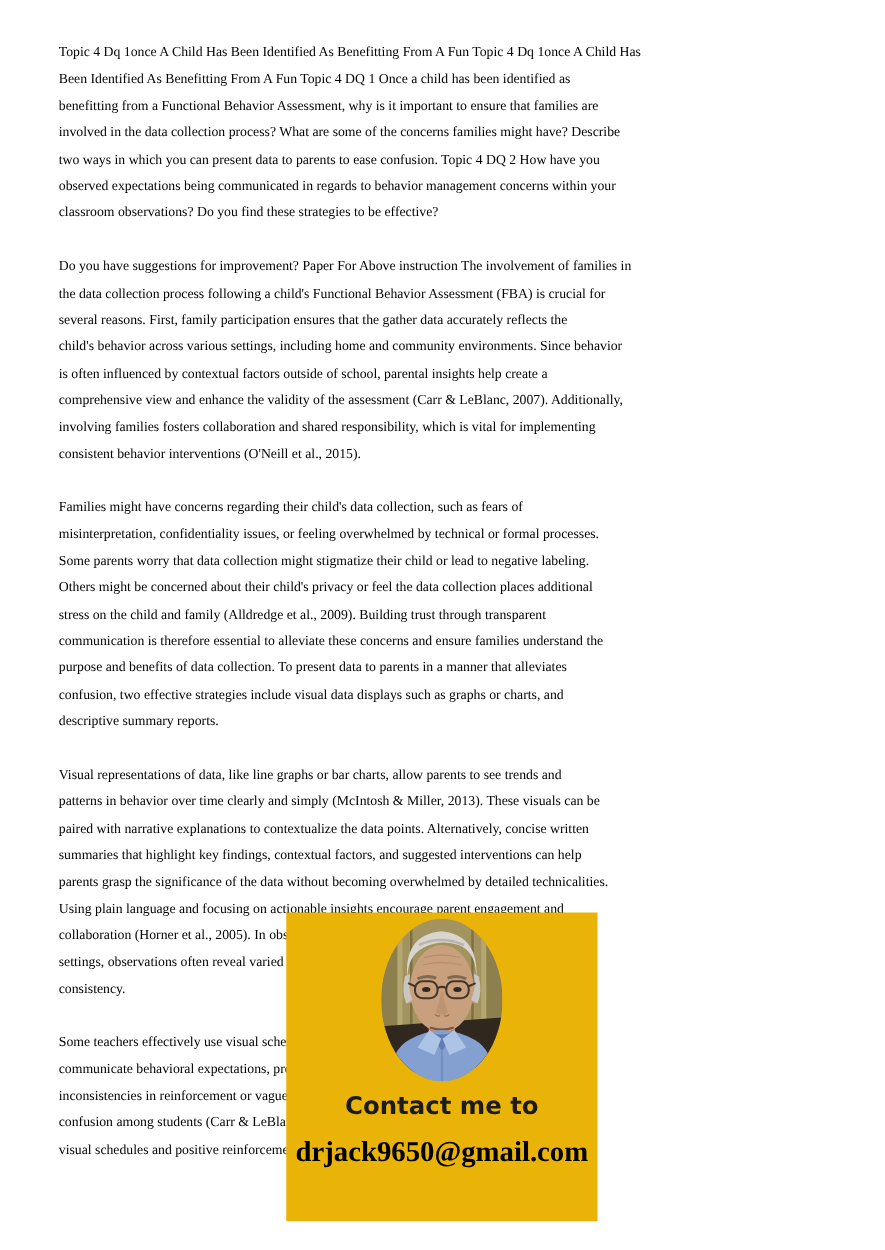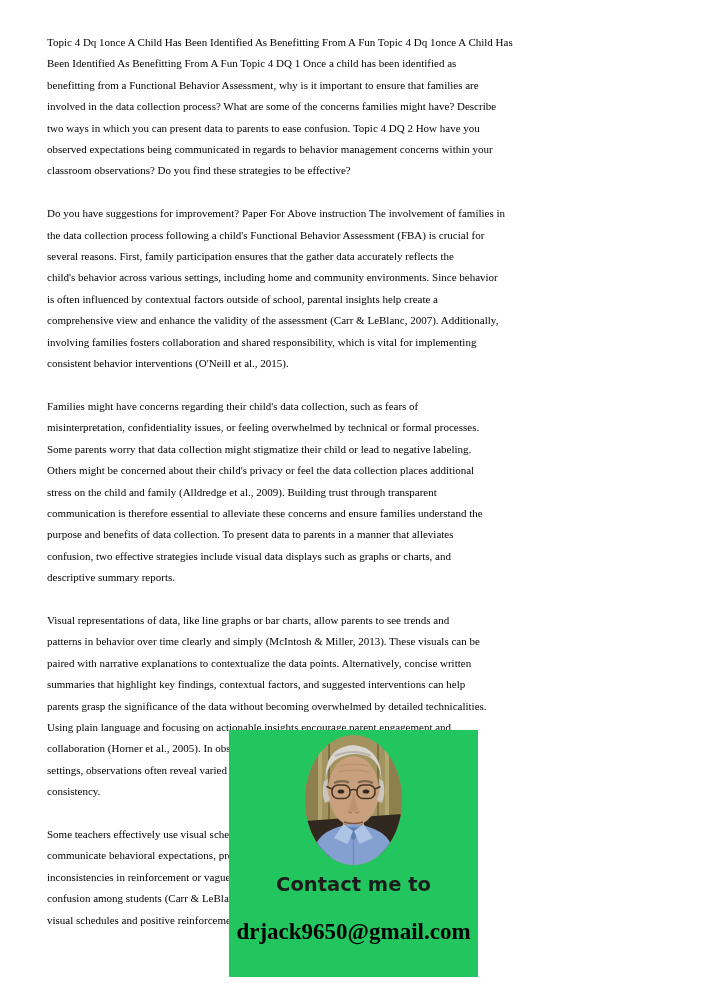--- a/index.html
+++ b/index.html
@@ -24,42 +24,42 @@
   .para {
     margin: 0 0 21.4px 0;
     white-space: pre;      
   }
   .promo {
     position: absolute;
     left: 229px;
     top: 730px;
     width: 249px;
     height: 247px;
-    background: #22c55e;
+    background: #eab308;
     text-align: center;
     z-index: 2;
   }
   .portrait {
     width: 97px;
     height: 130px;
     margin: 5px auto 0;
     border-radius: 50%;
     overflow: hidden;
   }
   .portrait svg { display: block; width: 97px; height: 130px; }
   .promo-title {
     margin-top: 5px;
     font-family: "DejaVu Sans", "Liberation Sans", sans-serif;
     font-weight: 700;
     font-size: 19.5px;
     line-height: 29.5px;
     color: #1b1b1b;
   }
   .promo-email {
-    margin-top: 18px;
+    margin-top: 8px;
     font-family: "Liberation Serif", "DejaVu Serif", serif;
     font-weight: 700;
     font-size: 23px;
     line-height: 27px;
     color: #000000;
   }
 </style>
 </head>
 <body>
 

